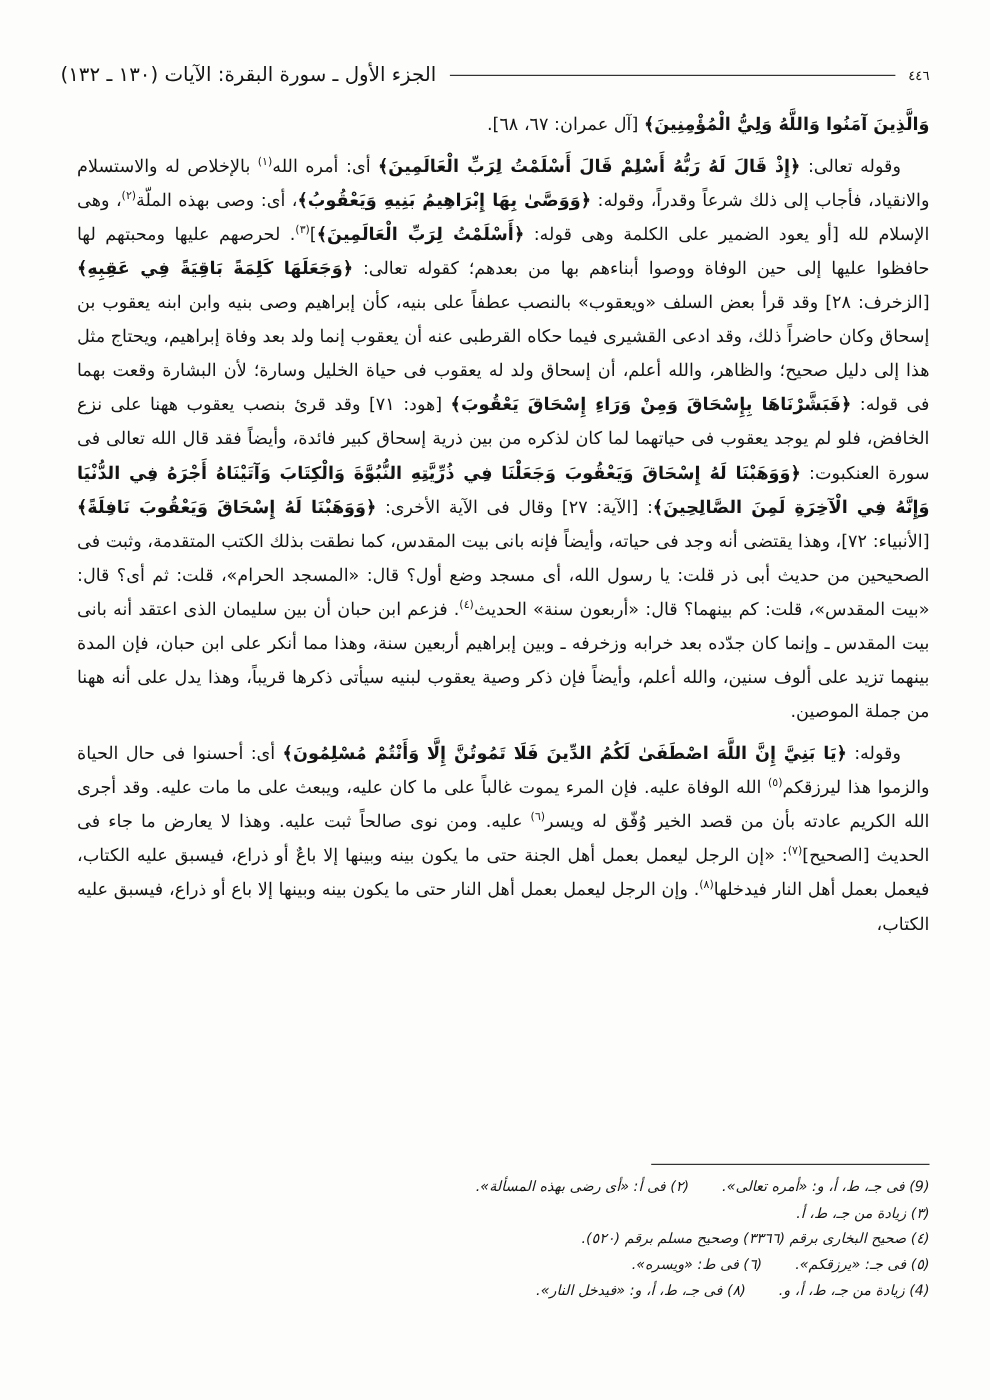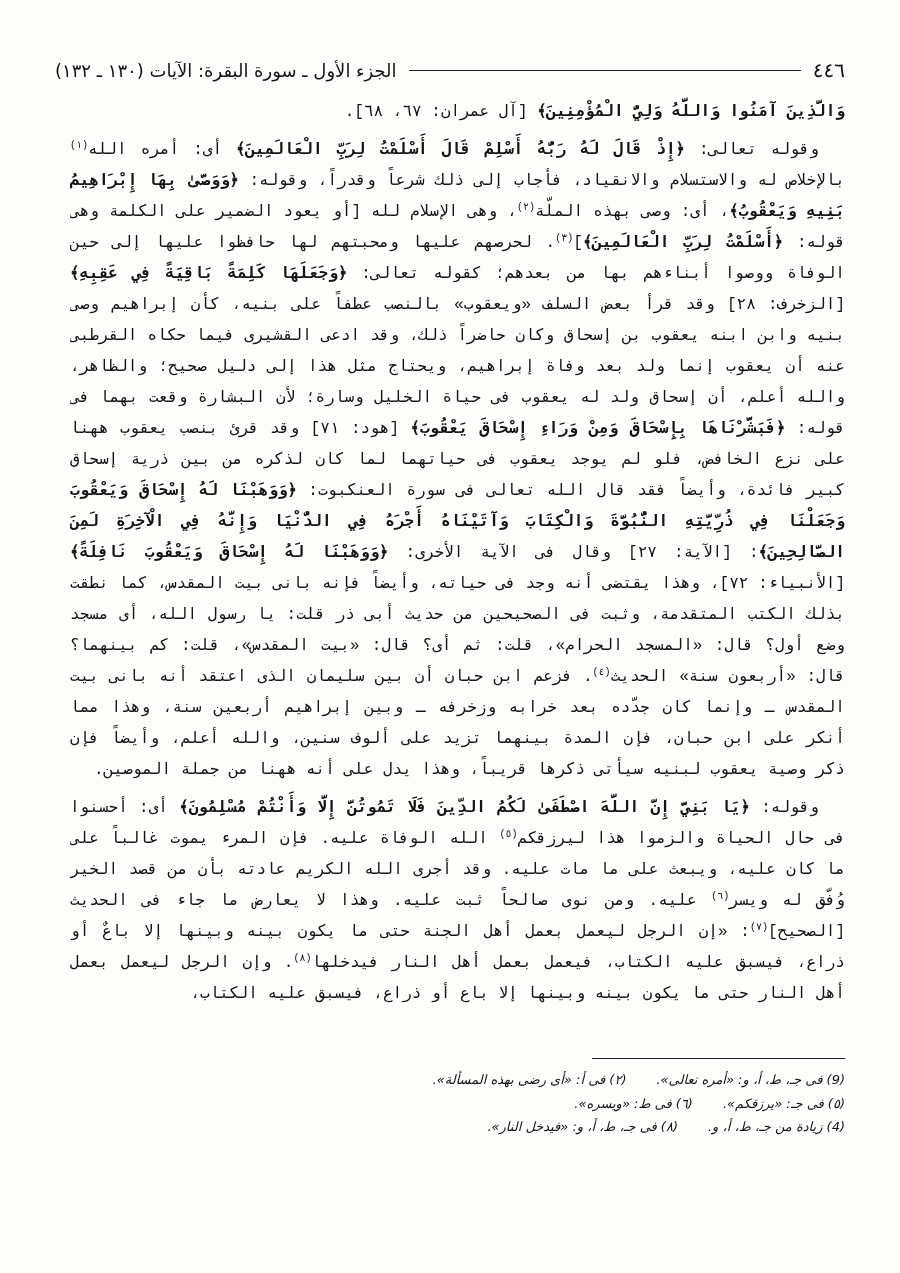--- a/index.html
+++ b/index.html
@@ -23,24 +23,23 @@
   
   .page-header {
     position: absolute;
     top: 58px; right: 55px; left: 55px;
     display: flex;
     align-items: center;
     gap: 8px;
     font-size: 15px;
   }
   .page-number {
-    font-size: 20px;
+    font-size: 12px;
     letter-spacing: 0;
     flex: 0 0 auto;
-    font-family: Liberation Serif, serif;
   }
   .header-rule {
     flex: 1 1 auto;
     height: 0;
     border-top: 1.5px solid #1c1c1c;
     margin: 0 4px;
   }
   .header-title {
     flex: 0 0 auto;
     font-size: 18px;
@@ -48,21 +47,20 @@
 
   
   .body-text {
     position: absolute;
     top: 97px; right: 55px; left: 70px;
     height: 952px;
     overflow: hidden;
     font-size: 16px;
     line-height: 31px;
     text-align: justify;
-    font-family: Liberation Mono, monospace;
   }
   .body-text p { margin: 0 0 7px 0; }
   .opening-line { text-align: right; }
   .para { text-indent: 26px; }
   .quran { font-weight: 700; }
   sup {
     font-size: 10px;
     line-height: 0;
     vertical-align: super;
   }
@@ -105,20 +103,28 @@
     <p class="para">وقوله: <span class="quran">﴿يَا بَنِيَّ إِنَّ اللَّهَ اصْطَفَىٰ لَكُمُ الدِّينَ فَلَا تَمُوتُنَّ إِلَّا وَأَنْتُمْ مُسْلِمُونَ﴾</span> أى: أحسنوا فى حال الحياة والزموا هذا ليرزقكم<sup>(٥)</sup> الله الوفاة عليه. فإن المرء يموت غالباً على ما كان عليه، ويبعث على ما مات عليه. وقد أجرى الله الكريم عادته بأن من قصد الخير وُفّق له ويسر<sup>(٦)</sup> عليه. ومن نوى صالحاً ثبت عليه. وهذا لا يعارض ما جاء فى الحديث [الصحيح]<sup>(٧)</sup>: «إن الرجل ليعمل بعمل أهل الجنة حتى ما يكون بينه وبينها إلا باعٌ أو ذراع، فيسبق عليه الكتاب، فيعمل بعمل أهل النار فيدخلها<sup>(٨)</sup>. وإن الرجل ليعمل بعمل أهل النار حتى ما يكون بينه وبينها إلا باع أو ذراع، فيسبق عليه الكتاب،</p>
   </main>
 
   <footer class="footnotes">
     <div class="fn-sep"></div>
     <div class="fn-row">
       <span class="fn">(9) فى جـ، ط، أ، و: «أمره تعالى».</span>
       <span class="fn">(٢) فى أ: «أى رضى بهذه المسألة».</span>
     </div>
     <div class="fn-row">
+      <span class="fn">(٣) زيادة من جـ، ط، أ.</span>
+      <span class="fn"></span>
+    </div>
+    <div class="fn-row">
+      <span class="fn">(٤) صحيح البخارى برقم (٣٣٦٦) وصحيح مسلم برقم (٥٢٠).</span>
+      <span class="fn"></span>
+    </div>
+    <div class="fn-row">
       <span class="fn">(٥) فى جـ: «يرزقكم».</span>
       <span class="fn">(٦) فى ط: «ويسره».</span>
     </div>
     <div class="fn-row">
       <span class="fn">(4) زيادة من جـ، ط، أ، و.</span>
       <span class="fn">(٨) فى جـ، ط، أ، و: «فيدخل النار».</span>
     </div>
   </footer>
 
 </div>

